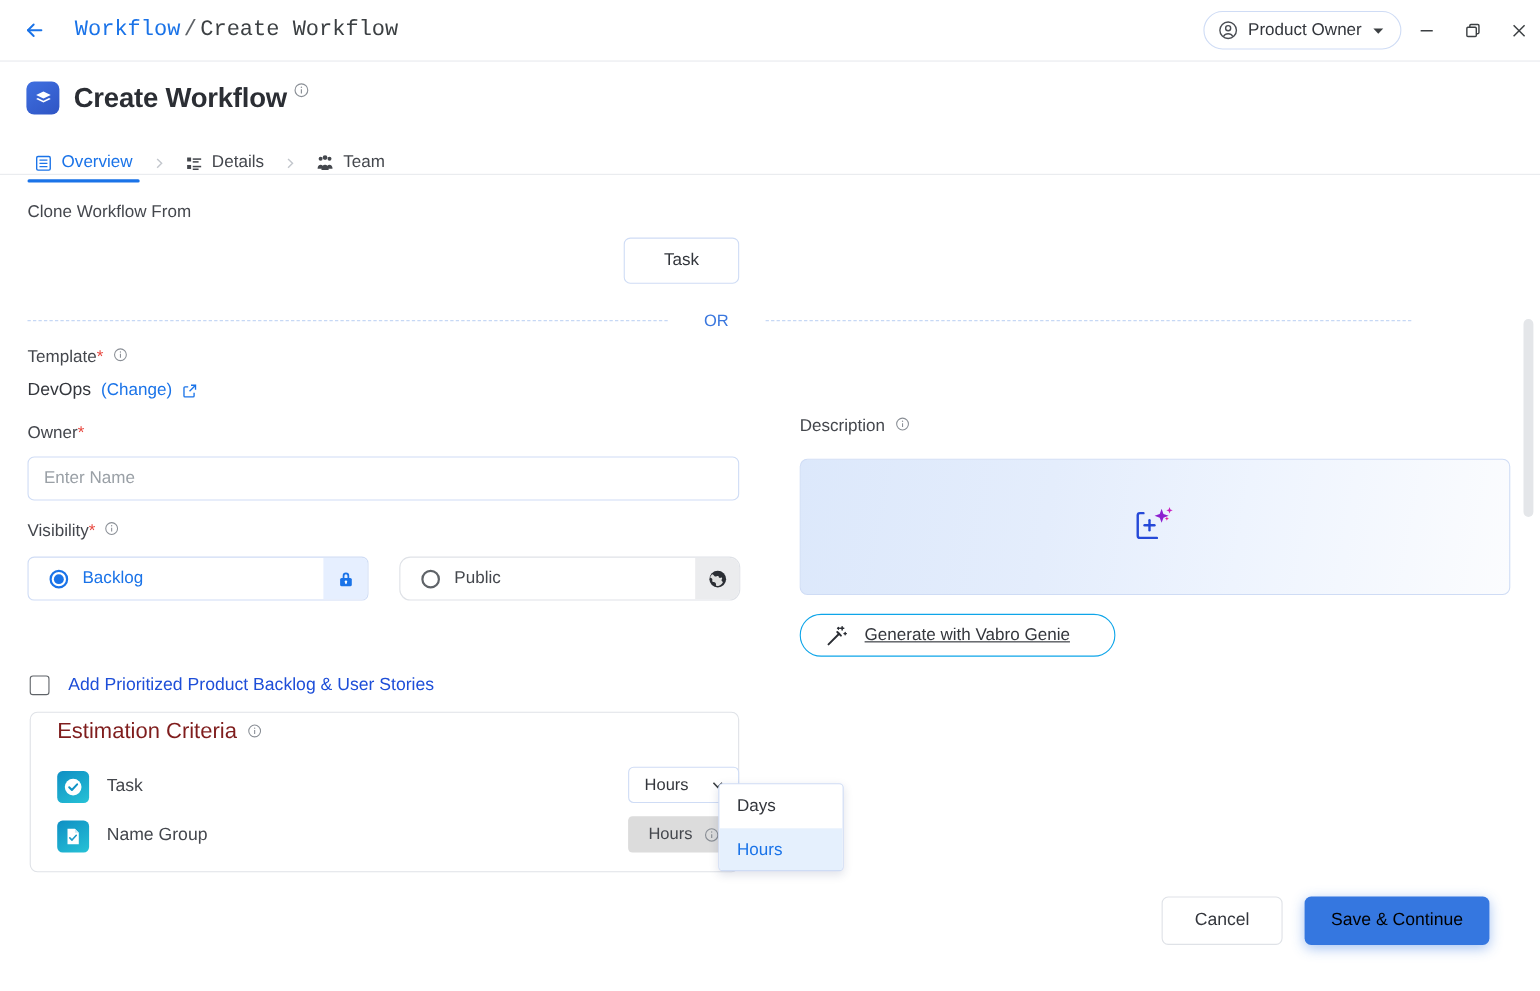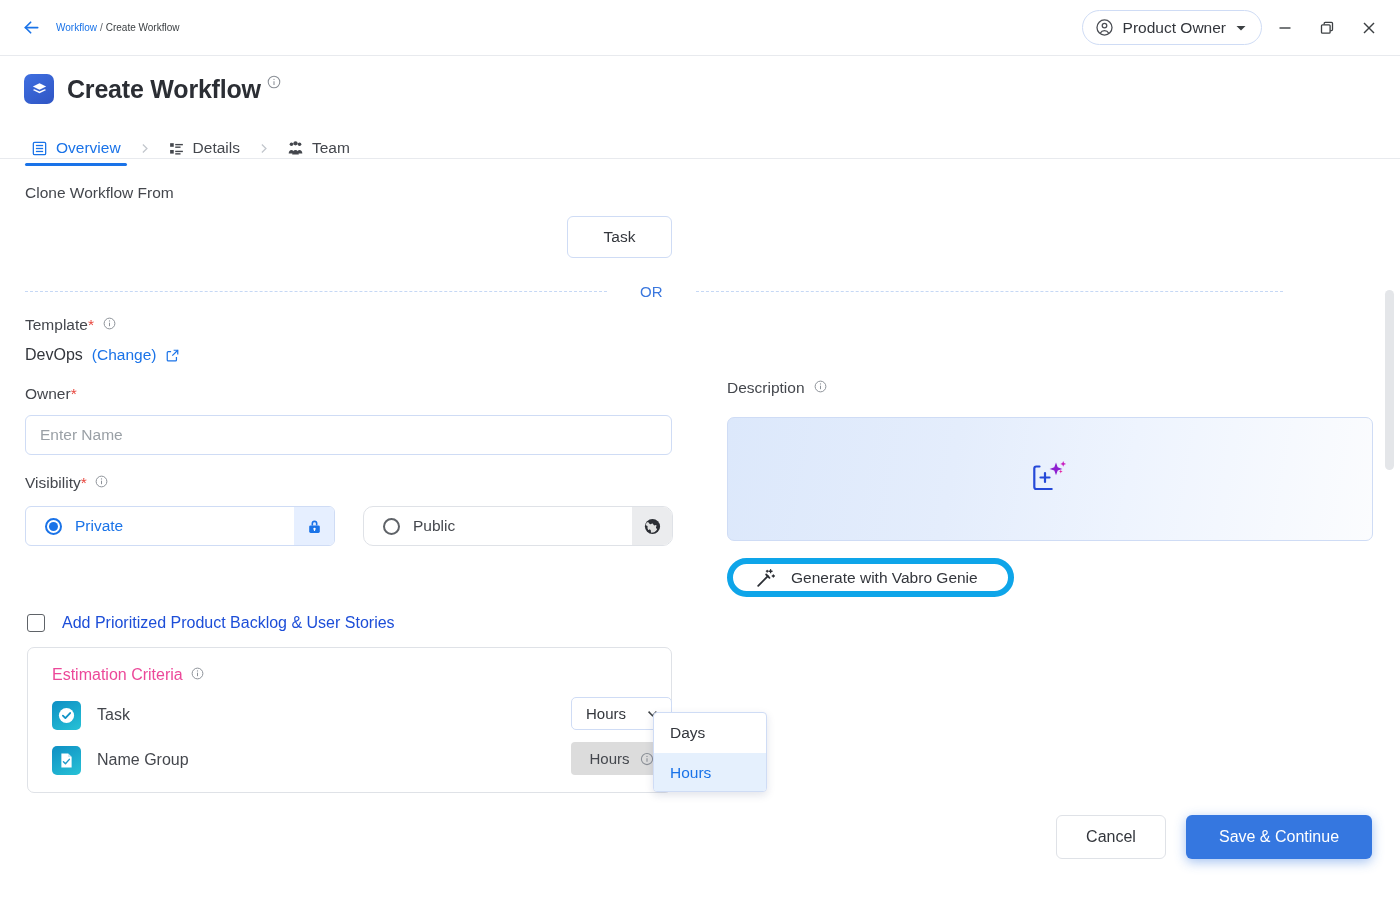--- a/index.html
+++ b/index.html
@@ -17,26 +17,26 @@
     position: absolute; top: 0; left: 0; width: 1400px; height: 56px;
     border-bottom: 1px solid #e8eaee;
     background: #fff;
     display: flex; align-items: center;
   }
   .back-btn {
     margin-left: 14px; width: 34px; height: 34px;
     display: flex; align-items: center; justify-content: center;
     color: #1a73e8; cursor: pointer;
   }
-  .crumbs { font-size: 10px; margin-left: 8px; color: #3c4043; }
+  .crumbs { font-size: 20px; margin-left: 20px; color: #3c4043; font-family: Liberation Mono, monospace; }
   .crumbs .link { color: #1a73e8; cursor: pointer; }
   .crumbs .sep { color: #5f6368; margin: 0 3px; }
   .crumbs .cur { color: #3c4043; }
 
-  .tb-right { margin-left: auto; display: flex; align-items: center; gap: 4px; padding-right: 12px; }
+  .tb-right { margin-left: auto; display: flex; align-items: center; gap: 4px; padding-right: 0; }
   .user-pill {
     display: flex; align-items: center; gap: 9px;
     border: 1px solid #cfdcf5; border-radius: 20px;
     padding: 7px 14px 7px 12px; cursor: pointer; background:#fff;
   }
   .user-pill .uname { font-size: 15.5px; color: #33363c; }
   .wbtn {
     width: 38px; height: 34px; display: flex; align-items: center; justify-content: center;
     color: #3c4043; cursor: pointer; border-radius: 4px;
   }
@@ -126,36 +126,37 @@
   
   .desc-label { position: absolute; left: 727px; top: 220px; }
   .desc-box {
     position: absolute; left: 727px; top: 258px; width: 646px; height: 124px;
     border: 1px solid #cfdcf5; border-radius: 7px;
     background: linear-gradient(100deg,#dce8fb 0%,#e4edfc 35%,#eef4fe 62%,#fbfcfe 100%);
     display: flex; align-items: center; justify-content: center;
   }
   .genie-btn {
     position: absolute; left: 727px; top: 399px; width: 287px; height: 39px;
-    border: 6px solid #0ea5e9; border-radius: 20px; background: #fff;
+    border: 1px solid #0ea5e9; border-radius: 20px; background: #fff;
     display: flex; align-items: center; gap: 14px; padding-left: 22px;
     cursor: pointer;
+    text-decoration: underline;
   }
   .genie-btn .gtxt { font-size: 15.5px; color: #33363c; }
 
   
   .cb-row { position: absolute; left: 27px; top: 455px; display: flex; align-items: center; gap: 17px; cursor: pointer; }
   .cbox { width: 18px; height: 18px; border: 1.6px solid #5f6368; border-radius: 3px; background: #fff; }
   .cb-txt { font-size: 16px; color: #1d4ed8; }
 
   .est-card {
     position: absolute; left: 27px; top: 488px; width: 645px; height: 146px;
     border: 1px solid #dfe2e7; border-radius: 7px; background: #fff;
   }
-  .est-title { position: absolute; left: 24px; top: 18px; font-size: 16px; color: #ec4899; }
+  .est-title { position: absolute; left: 24px; top: 6px; font-size: 20px; color: #7f1d1d; }
   .est-row { position: absolute; left: 24px; height: 32px; display: flex; align-items: center; width: 600px; }
   .est-row.r1 { top: 51px; }
   .est-row.r2 { top: 96px; }
   .est-ico { width: 29px; height: 29px; border-radius: 5px; display: flex; align-items: center; justify-content: center;
              background: linear-gradient(150deg,#0e8fc4,#27c2d6); }
   .est-name { font-size: 16px; color: #44474d; margin-left: 16px; }
   .unit-sel {
     position: absolute; left: 519px; top: -2px; width: 101px; height: 33px;
     border: 1px solid #cfdcf5; border-radius: 5px; background: #fff;
     display: flex; align-items: center; justify-content: space-between;
@@ -183,24 +184,24 @@
 
   
   .footer { position: absolute; left: 0; top: 796px; width: 1400px; height: 105px; background:#fff; }
   .cancel-btn {
     position: absolute; left: 1056px; top: 19px; width: 110px; height: 44px;
     border: 1px solid #dfe2e7; border-radius: 6px; background: #fff;
     display: flex; align-items: center; justify-content: center;
     font-size: 16px; color: #33363c; cursor: pointer;
   }
   .save-btn {
-    position: absolute; left: 1186px; top: 19px; width: 186px; height: 44px;
+    position: absolute; left: 1186px; top: 19px; width: 168px; height: 44px;
     border-radius: 6px; background: #3577e0;
     display: flex; align-items: center; justify-content: center;
-    font-size: 16px; color: #ffffff; cursor: pointer;
+    font-size: 16px; color: #000000; cursor: pointer;
     box-shadow: 0 3px 12px rgba(53,119,224,0.45);
   }
 </style>
 </head>
 <body>
 
 <div class="app">
 
   <div class="titlebar">
     <div class="back-btn">
@@ -352,21 +353,21 @@
             <circle cx="8" cy="8" r="6.6"></circle>
             <line x1="8" y1="7" x2="8" y2="11.3"></line>
             <circle cx="8" cy="4.9" r="0.75" fill="#8a8f96" stroke="none"></circle>
           </svg>
       </span>
     </div>
 
     <div class="vis-opt private">
       <div class="inner">
         <span class="radio on"></span>
-        <span class="txt">Private</span>
+        <span class="txt">Backlog</span>
       </div>
       <div class="vis-icon">
         <svg width="17" height="17" viewBox="0 0 16 16" fill="#1a73e8">
           <rect x="3" y="7" width="10" height="7" rx="1.3"></rect>
             <path d="M5.2 7V5.2a2.8 2.8 0 0 1 5.6 0V7h-1.5V5.2a1.3 1.3 0 0 0-2.6 0V7z"></path>
           <circle cx="8" cy="10.2" r="1.1" fill="#fff"></circle>
             <rect x="7.45" y="10.2" width="1.1" height="2" fill="#fff"></rect>
         </svg>
       </div>
     </div>

